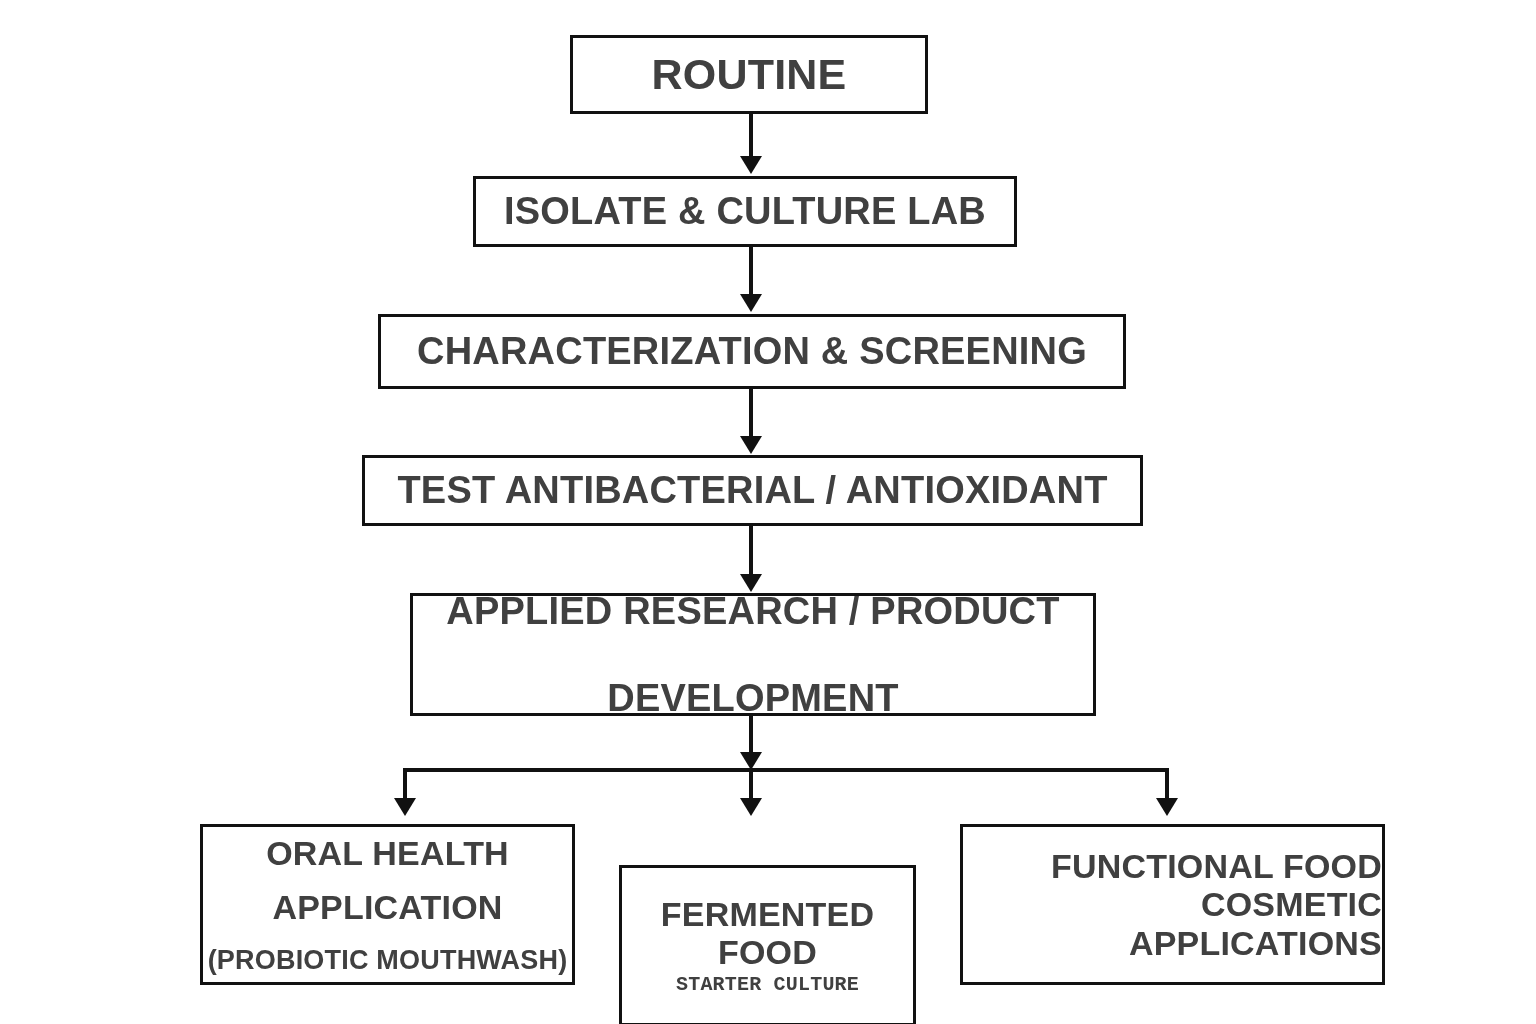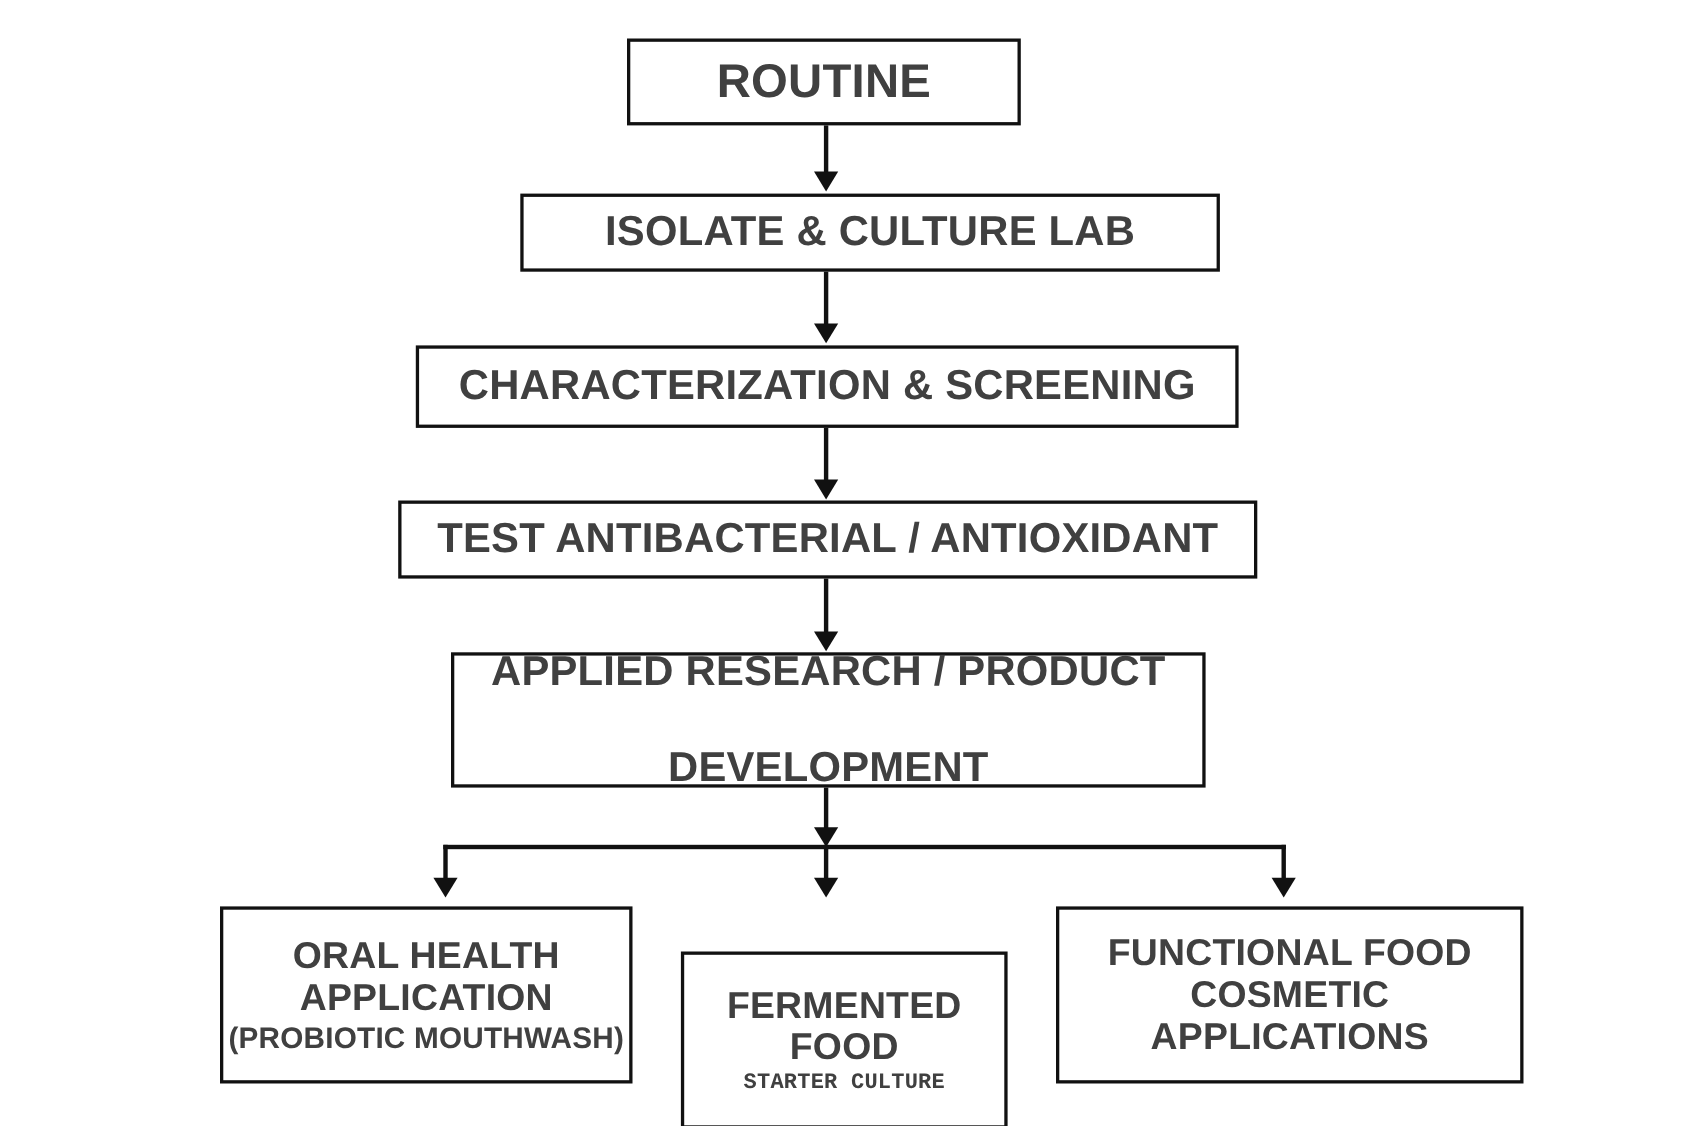--- a/index.html
+++ b/index.html
@@ -39,48 +39,50 @@
     display: block;
     white-space: nowrap;
   }
 
   
   #node-routine {
     left: 570px; top: 35px; width: 358px; height: 79px;
     font-size: 43px;
   }
   #node-isolate {
-    left: 473px; top: 176px; width: 636px; height: 71px;
+    left: 473px; top: 176px; width: 544px; height: 71px;
     font-size: 38px;
   }
   #node-characterization {
     left: 378px; top: 314px; width: 748px; height: 75px;
     font-size: 38px;
   }
   #node-test {
     left: 362px; top: 455px; width: 781px; height: 71px;
     font-size: 38px;
   }
   #node-applied {
     left: 410px; top: 593px; width: 686px; height: 123px;
     font-size: 38px;
     gap: 44px;
   }
   #node-oral {
     left: 200px; top: 824px; width: 375px; height: 161px;
     font-size: 34px;
+    gap: 16px;
   }
   #node-fermented {
     left: 619px; top: 824px; width: 297px; height: 161px;
     font-size: 34px;
     margin-top: 41px;
   }
   #node-functional {
     left: 960px; top: 824px; width: 425px; height: 161px;
     font-size: 34px;
+    align-items: flex-end;
   }
   
   #node-oral .ln.small { font-size: 27px; margin-top: 3px; }
   #node-fermented .ln.small { font-size: 20px; margin-top: 3px; font-family: Liberation Mono, monospace; }
 
   
   .vline {
     position: absolute;
     width: 4px;
     background: #111111;

